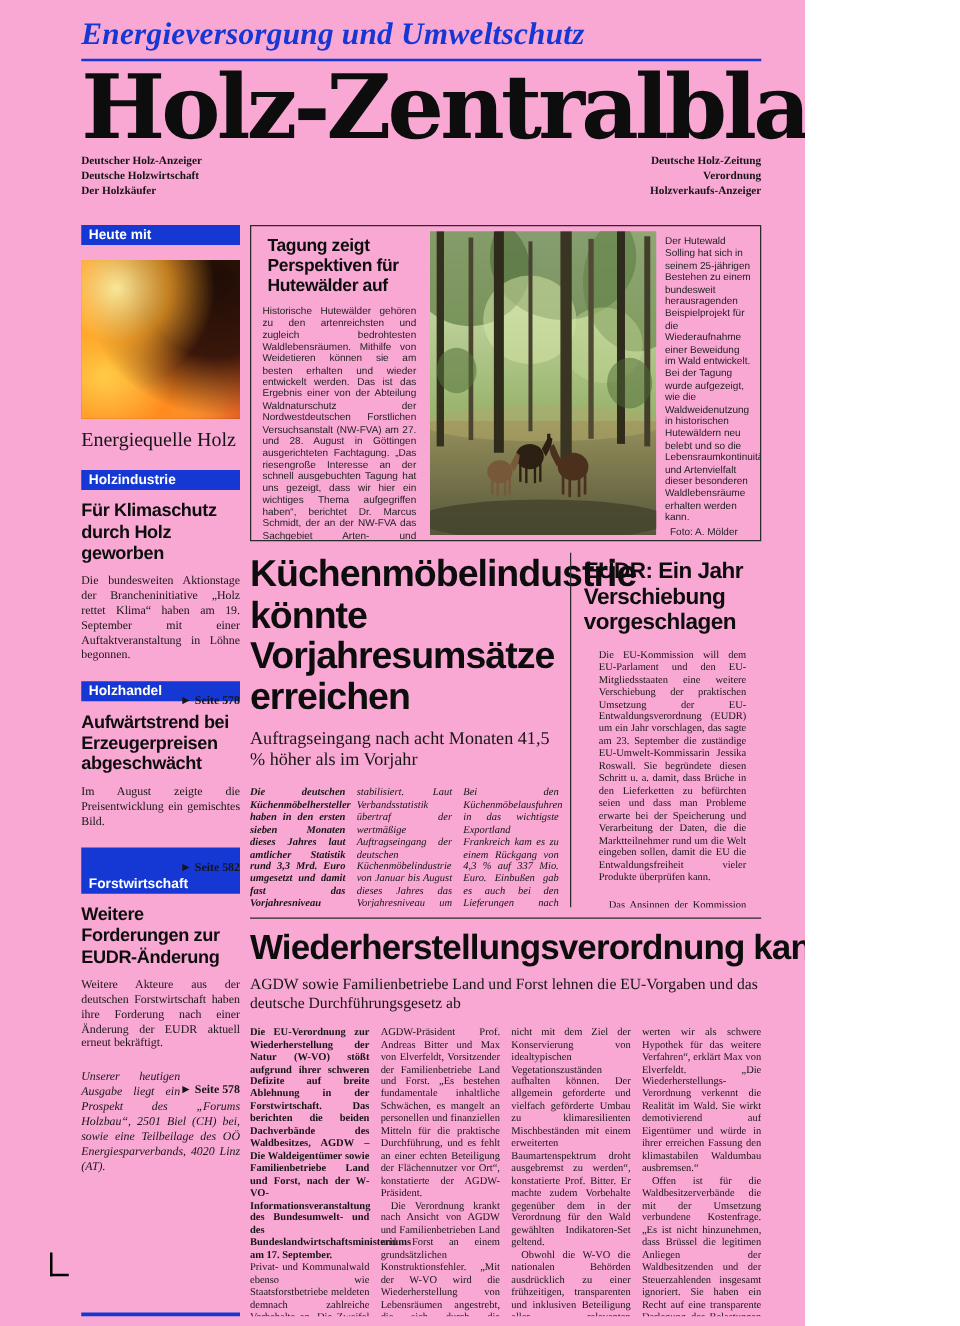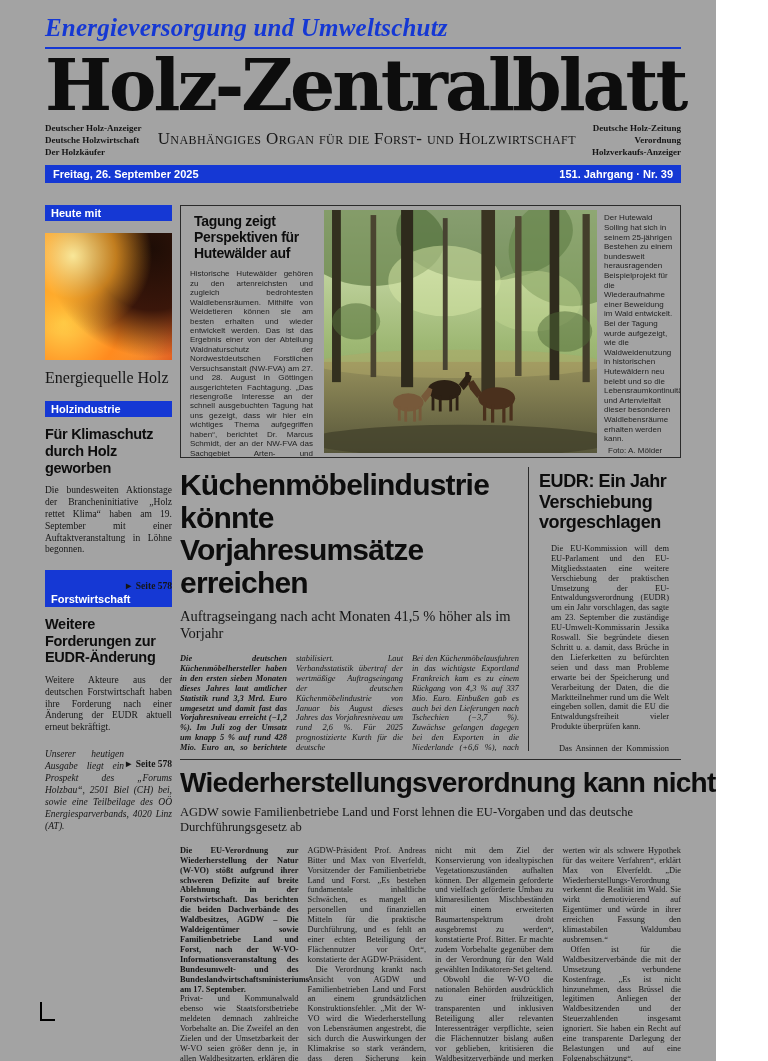--- a/index.html
+++ b/index.html
@@ -1,18 +1,18 @@
 <!DOCTYPE html>
 <html lang="de"><head>
 <meta charset="utf-8">
 <style>
   html,body{margin:0;padding:0;background:#ffffff;}
   .page{
-    position:relative;width:716px;height:1061px;background:#a3a3a3;overflow:hidden;
-    box-sizing:border-box;padding:14px 35px 0 45px;
+    position:relative;width:644px;height:1061px;background:#f9a8d4;overflow:hidden;
+    box-sizing:border-box;padding:14px 35px 0 65px;
     font-family:"Liberation Serif",serif;color:#151515;
   }
   
   .topline{
     color:#1538d4;font-style:italic;font-weight:bold;font-size:25px;
     padding-bottom:5px;border-bottom:2px solid #1538d4;letter-spacing:.2px;
   }
   .masthead-title{
     font-family:"DejaVu Serif",serif;font-weight:bold;font-size:71px;line-height:1.02;
     letter-spacing:-3px;color:#0d0d0d;margin-top:0px;white-space:nowrap;
@@ -110,48 +110,51 @@
 <div class="page">
 
   <div class="topline">Energieversorgung und Umweltschutz</div>
   <div class="masthead-title">Holz-Zentralblatt</div>
   <div class="masthead-sub">
     <div class="sub-col">
       <div>Deutscher Holz-Anzeiger</div>
       <div>Deutsche Holzwirtschaft</div>
       <div>Der Holzkäufer</div>
     </div>
-    <div class="motto">Unabhängiges Organ für die Forst- und Holzwirtschaft</div>
     <div class="sub-col right">
       <div>Deutsche Holz-Zeitung</div>
       <div>Verordnung</div>
       <div>Holzverkaufs-Anzeiger</div>
     </div>
-  </div>
-  <div class="date-bar">
-    <span>Freitag, 26. September 2025</span>
-    <span>151. Jahrgang · Nr. 39</span>
   </div>
 
   <div class="content">
 
     <div class="sidebar">
       <div class="blue-tag">Heute mit</div>
       <div class="fire"></div>
       <div class="fire-caption">Energiequelle Holz</div>
 
       <div>
         <div class="blue-tag side-label">Holzindustrie</div>
         <div class="side-head">Für Klimaschutz durch Holz geworben</div>
         <div class="side-text">
           <span>Die bundesweiten Aktionstage der Brancheninitiative „Holz rettet Klima“ haben am 19. September mit einer Auftaktveranstaltung in Löhne begonnen.</span>
           <span class="pref">► Seite 578</span>
         </div>
       </div>
 
+      <div>
+        <div class="blue-tag side-label">Holzhandel</div>
+        <div class="side-head">Aufwärtstrend bei Erzeugerpreisen abgeschwächt</div>
+        <div class="side-text">
+          <span>Im August zeigte die Preisentwicklung ein gemischtes Bild.</span>
+          <span class="pref">► Seite 582</span>
+        </div>
+      </div>
 
       <div>
         <div class="blue-tag side-label">Forstwirtschaft</div>
         <div class="side-head">Weitere Forderungen zur EUDR-Änderung</div>
         <div class="side-text">
           <span>Weitere Akteure aus der deutschen Forstwirtschaft haben ihre Forderung nach einer Änderung der EUDR aktuell erneut bekräftigt.</span>
           <span class="pref">► Seite 578</span>
         </div>
       </div>
 

